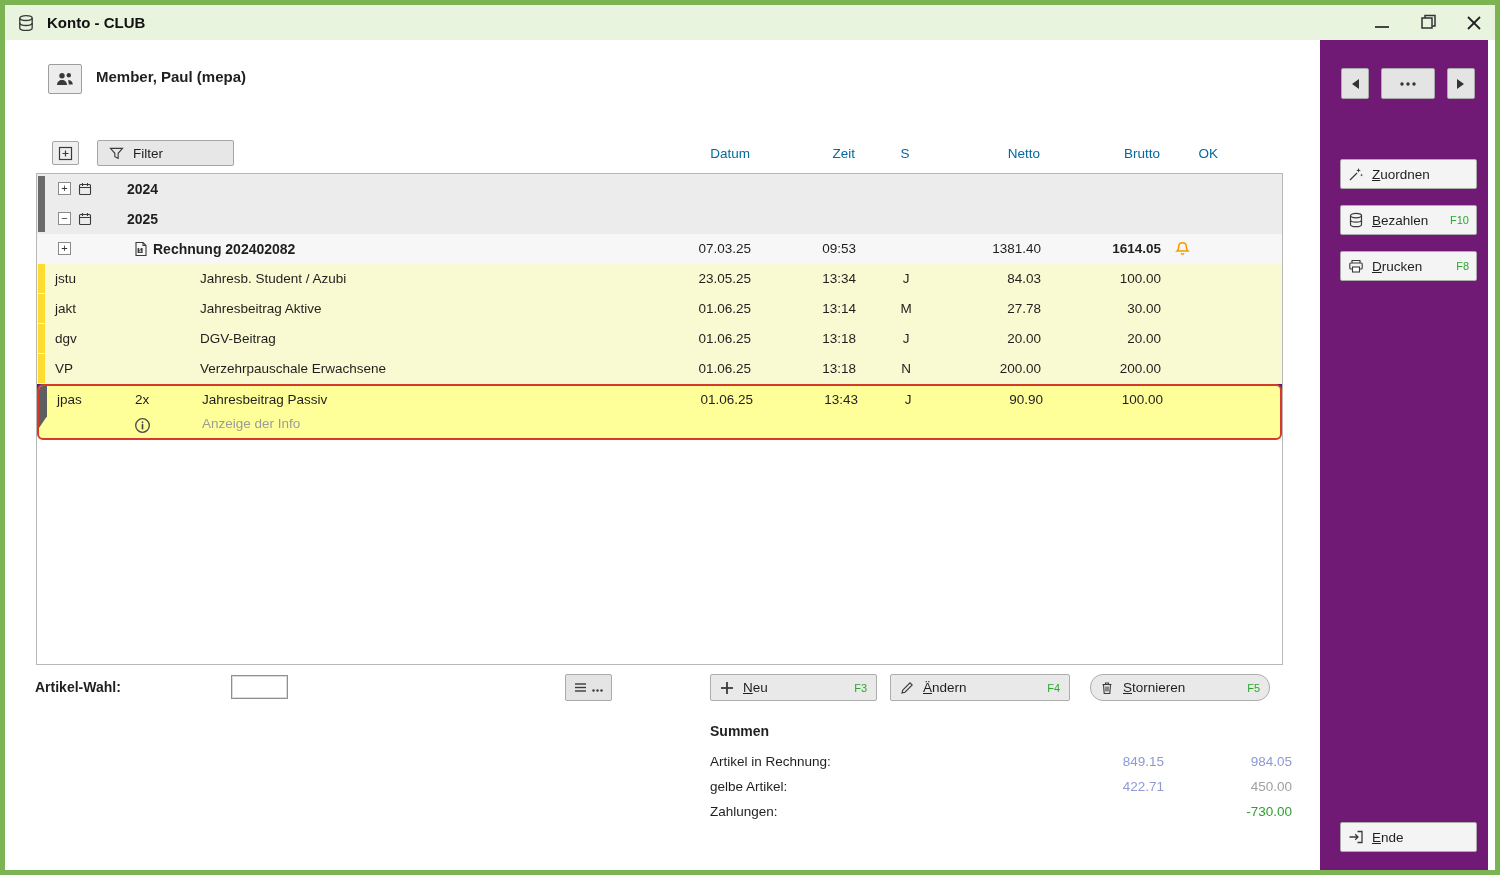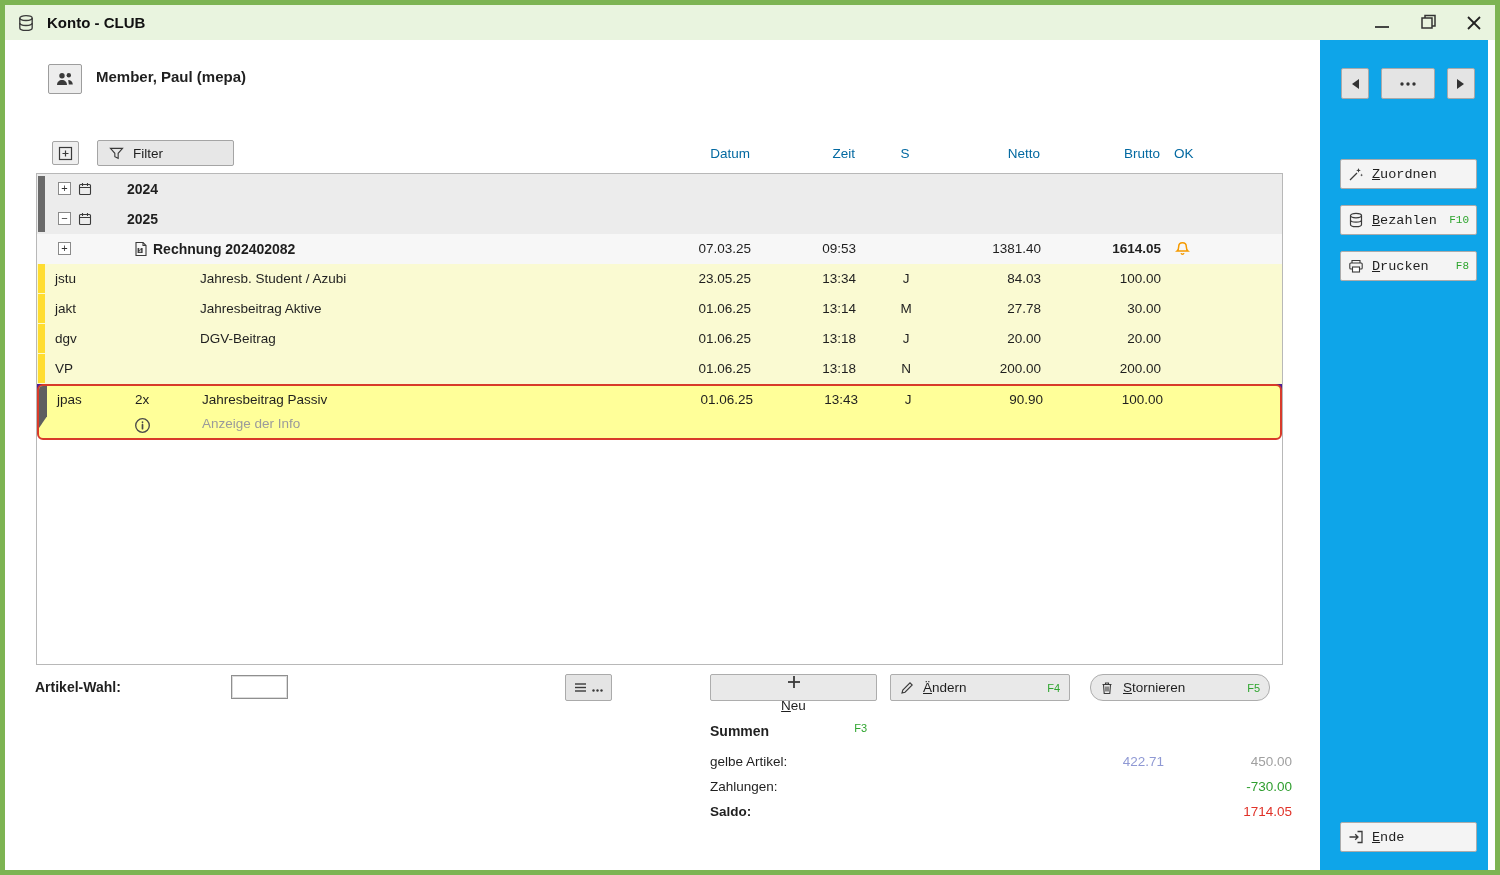--- a/index.html
+++ b/index.html
@@ -7,21 +7,21 @@
     border:5px solid #7db453;background:#fff;overflow:hidden;
     font-family:"Liberation Sans",sans-serif;color:#1f1f1f;}
   
   .titlebar{position:absolute;left:0;top:0;right:0;height:35px;background:#e9f4df;
     display:flex;align-items:center;}
   .title-icon{margin-left:12px;display:flex;align-items:center;}
   .title-text{margin-left:12px;font-size:15px;font-weight:bold;color:#111;}
   .win-controls{position:absolute;right:10px;top:0;height:35px;display:flex;align-items:center;gap:24px;}
   .win-btn{width:22px;height:22px;display:flex;align-items:center;justify-content:center;cursor:default;}
   
-  .sidebar{position:absolute;left:1315px;top:35px;width:168px;bottom:0;background:#0ea5e9;font-family:Liberation Mono, monospace;}
+  .sidebar{position:absolute;left:1315px;top:35px;width:168px;bottom:0;background:#701a75;}
   .nav-btn{position:absolute;background:#e4e4e4;border:1px solid #a9a9a9;border-radius:2px;
     display:flex;align-items:center;justify-content:center;box-sizing:border-box;}
   .side-btn{position:absolute;left:20px;width:137px;height:30px;background:#f4f4f4;
     border:1px solid #ababab;border-radius:2px;box-sizing:border-box;
     display:flex;align-items:center;font-size:13.5px;padding:0 7px;gap:8px;}
   .side-btn .fkey{margin-left:auto;}
   
   .fkey{color:#2ea52e;font-size:11px;}
   .u{text-decoration:underline;}
   .abs{position:absolute;}
@@ -34,21 +34,21 @@
     border:1px solid #a5a5a5;border-radius:2px;display:flex;align-items:center;justify-content:center;box-sizing:border-box;}
   .btn-filter{position:absolute;left:92px;top:135px;width:137px;height:26px;background:#e7e7e7;
     border:1px solid #a5a5a5;border-radius:2px;display:flex;align-items:center;gap:9px;
     padding-left:11px;font-size:13.5px;box-sizing:border-box;}
   
   .theaders{position:absolute;left:31px;top:136px;width:1247px;height:26px;font-size:13.5px;color:#0369a1;}
   .theaders .cell{line-height:26px;height:26px;}
   .table{position:absolute;left:31px;top:168px;width:1247px;height:492px;border:1px solid #b8b8b8;
     background:#fff;box-sizing:border-box;}
   .row{position:absolute;left:0;right:0;height:30px;}
-  .cell{position:absolute;top:0;height:30px;line-height:30px;font-size:13.5px;white-space:nowrap;}
+  .cell{position:absolute;top:0;height:30px;line-height:30px;font-size:13.5px;white-space:nowrap;text-align:right;}
   .code{left:18px;} .qty{left:96px;} .desc{left:163px;}
   .col-datum{left:614px;width:100px;text-align:right;}
   .col-zeit{left:719px;width:100px;text-align:right;}
   .col-s{left:844px;width:50px;text-align:center;}
   .col-netto{left:904px;width:100px;text-align:right;}
   .col-brutto{left:1024px;width:100px;text-align:right;}
   .col-ok{left:1138px;width:44px;}
   .row-year{background:#ececec;border-bottom:1px solid #e2e2e2;}
   .row-year .ylabel{left:90px;font-weight:bold;font-size:14px;}
   .row-invoice{background:#f7f7f7;border-bottom:1px solid #ececec;}
@@ -240,20 +240,21 @@
       <span class="cell col-datum">01.06.25</span>
       <span class="cell col-zeit">13:18</span>
       <span class="cell col-s">J</span>
       <span class="cell col-netto">20.00</span>
       <span class="cell col-brutto">20.00</span>
     </div>
 
     <div class="row row-item" style="top:180px;">
       <span class="marker-yellow"></span>
       <span class="cell code">VP</span>
+      <span class="cell desc">Verzehrpauschale Erwachsene</span>
       <span class="cell col-datum">01.06.25</span>
       <span class="cell col-zeit">13:18</span>
       <span class="cell col-s">N</span>
       <span class="cell col-netto">200.00</span>
       <span class="cell col-brutto">200.00</span>
     </div>
 
     <div class="row-selected">
       <span class="sel-marker"></span>
       <span class="cell code">jpas</span>
@@ -286,21 +287,21 @@
     </span>
     <span>
       <svg width="13" height="11" viewBox="0 0 13 11" fill="#3a3a3a">
         <circle cx="2.5" cy="8.5" r="1.2"></circle>
           <circle cx="6.5" cy="8.5" r="1.2"></circle>
           <circle cx="10.5" cy="8.5" r="1.2"></circle>
       </svg>
     </span>
   </div>
 
-  <div class="action-btn" style="left:705px;width:167px;flex-direction:column;">
+  <div class="action-btn" style="left:705px;width:167px;">
     <span>
       <svg width="14" height="14" viewBox="0 0 14 14" stroke="#3a3a3a" stroke-width="1.8">
         <line x1="7" y1="1" x2="7" y2="13"></line>
           <line x1="1" y1="7" x2="13" y2="7"></line>
       </svg>
     </span>
     <span><span class="u">N</span><span>eu</span></span>
     <span class="fkey">F3</span>
   </div>
 
@@ -320,32 +321,33 @@
         <path d="M2.5 3.5h9M5.5 3.5V2h3v1.5M3.5 3.5l.7 9h5.6l.7-9"></path>
         <path d="M6 5.5v5M8 5.5v5"></path>
       </svg>
     </span>
     <span><span class="u">S</span><span>tornieren</span></span>
     <span class="fkey">F5</span>
   </div>
 
   <div class="sum-title">Summen</div>
   <div class="sum-rows">
+    <div class="sum-row">
+      <span class="lbl">Artikel in Rechnung:</span>
+      <span class="c1 c-blue">849.15</span>
+      <span class="c2 c-blue">984.05</span>
+    </div>
     <div class="sum-row">
       <span class="lbl">gelbe Artikel:</span>
       <span class="c1 c-blue">422.71</span>
       <span class="c2 c-grey">450.00</span>
     </div>
     <div class="sum-row">
       <span class="lbl">Zahlungen:</span>
       <span class="c2 c-green">-730.00</span>
-    </div>
-    <div class="sum-row">
-      <span class="lbl bold">Saldo:</span>
-      <span class="c2 c-red">1714.05</span>
     </div>
   </div>
 
   <div class="sidebar">
     <div class="nav-btn" style="left:21px;top:28px;width:28px;height:31px;">
       <svg width="10" height="12" viewBox="0 0 10 12" fill="#333">
           <polygon points="9,1 2,6 9,11"></polygon>
         </svg>
     </div>
     <div class="nav-btn" style="left:61px;top:28px;width:54px;height:31px;">

